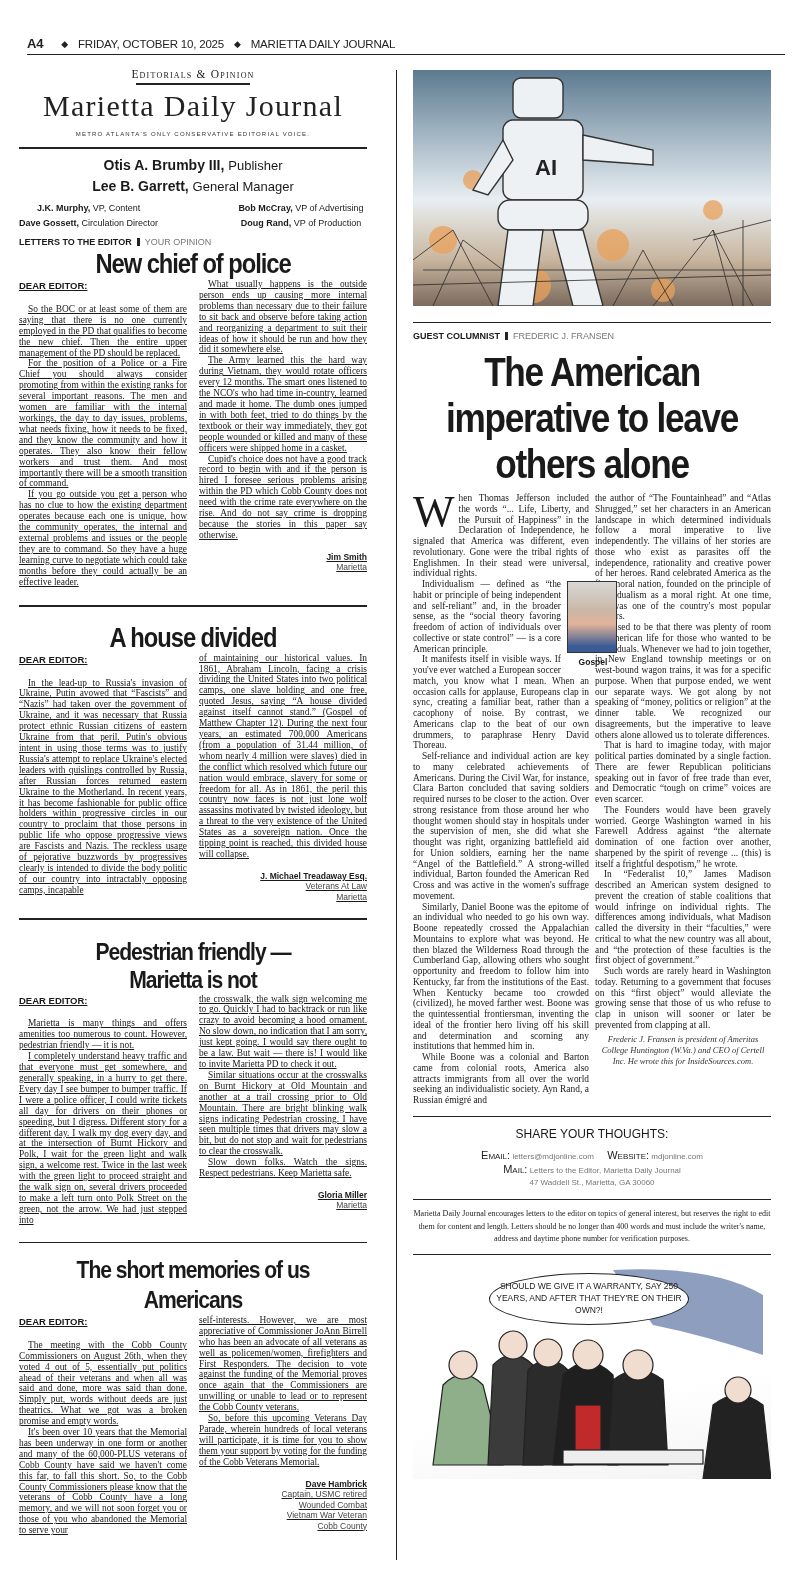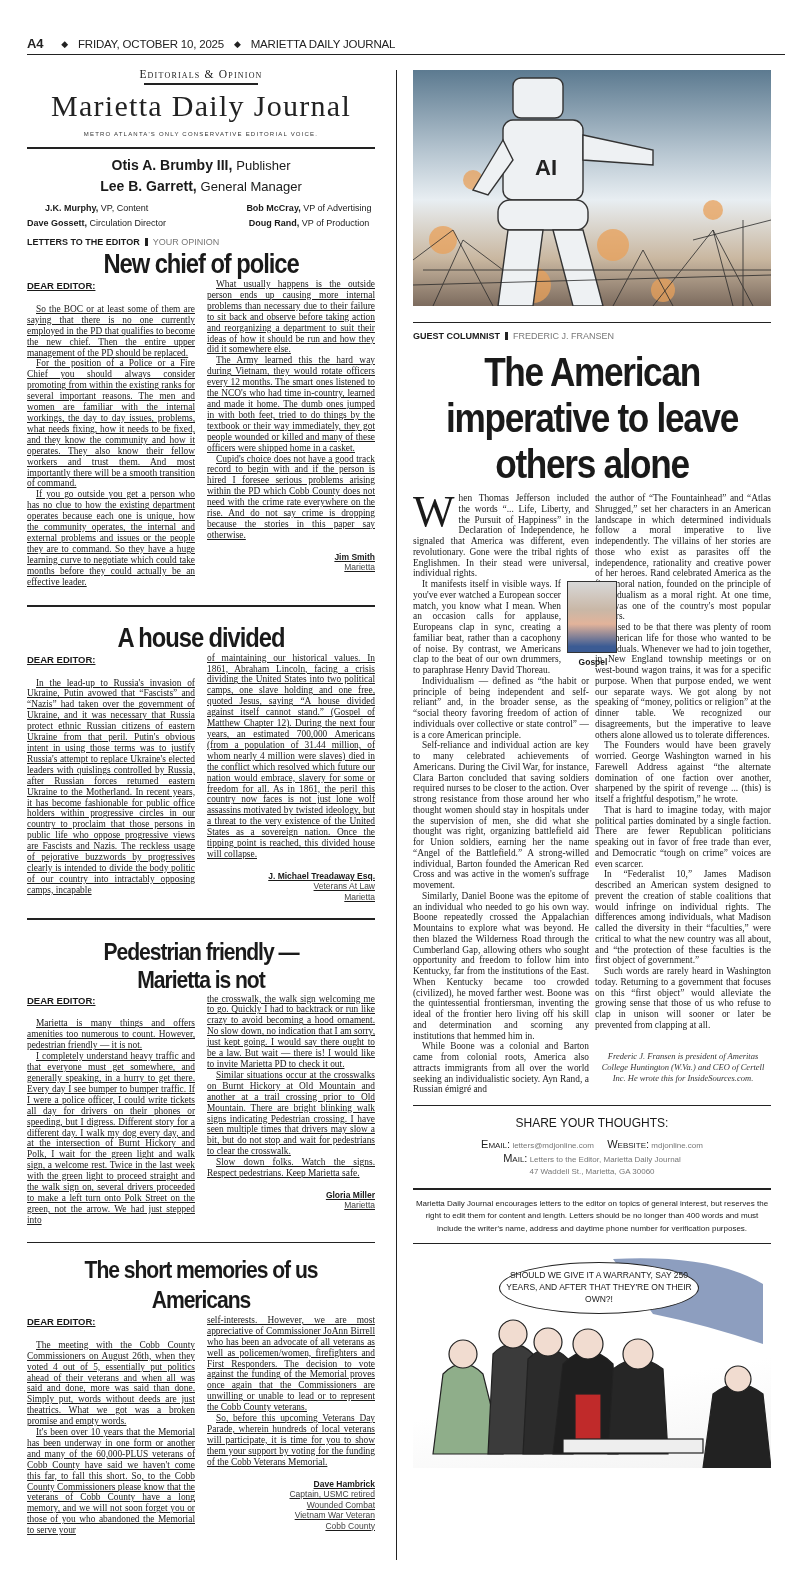--- a/index.html
+++ b/index.html
@@ -5,21 +5,21 @@
   html, body { margin: 0; padding: 0; background: #fff; }
   body { width: 792px; height: 1584px; position: relative; overflow: hidden; color: #1a1a1a; }
 
   
   .folio { position: absolute; left: 27px; top: 36px; width: 758px; height: 18px; border-bottom: 1.4px solid #222;
            font-family: "Liberation Sans", sans-serif; font-size: 11.5px; letter-spacing: -0.2px; color: #222; }
   .folio .pg { font-weight: bold; font-size: 13px; margin-right: 8px; }
   .folio .dia { font-size: 9px; margin: 0 7px; position: relative; top: -1px; }
 
   
-  .left { position: absolute; left: 27px; top: 60px; width: 348px; }
+  .left { position: absolute; left: 19px; top: 60px; width: 348px; }
   .section-label { text-align: center; font-family: "Liberation Serif", serif; font-size: 11.5px; letter-spacing: 1.2px; font-variant: small-caps; margin-top: 8px; }
   .section-rule { width: 114px; height: 2px; background: #222; margin: 3px auto 0; }
   .mast { text-align: center; font-family: "Liberation Serif", serif; font-size: 30px; letter-spacing: 1.3px; margin-top: 4px; color: #222; }
   .tagline { text-align: center; font-family: "Liberation Sans", sans-serif; font-size: 6px; letter-spacing: 1.2px; text-transform: uppercase; margin-top: 8px; color: #333; }
   .mast-rule { height: 2px; background: #222; margin-top: 10px; }
   .pub { text-align: center; font-family: "Liberation Sans", sans-serif; font-size: 14px; margin-top: 6px; line-height: 20px; }
   .pub b { font-weight: bold; }
   .pub .t { font-size: 13px; }
   .staff { display: flex; justify-content: space-between; font-family: "Liberation Sans", sans-serif; font-size: 9px; line-height: 15px; margin-top: 4px; text-align: center; }
   .staff b { font-weight: bold; }
@@ -50,29 +50,29 @@
   .c2 { background: linear-gradient(170deg, #ffffff 0%, #ffffff 60%, #f3f3f3 100%); }
   .col-kicker { margin-top: 18px; }
   .headline-big { font-family: "Liberation Sans", sans-serif; font-weight: bold; font-size: 40px; line-height: 46px; text-align: center; letter-spacing: -1.5px; margin-top: 8px; transform: scaleX(0.88); transform-origin: center; }
   .gcols { display: flex; justify-content: space-between; margin-top: 6px; }
   .gcol { width: 176px; font-family: "Liberation Serif", serif; font-size: 9.4px; line-height: 10.75px; text-align: justify; }
   .gcol p { margin: 0; text-indent: 9px; }
   .dropcap { float: left; font-family: "Liberation Serif", serif; font-size: 44px; line-height: 36px; margin: 1px 4px 0 0; }
   .headshot-wrap { float: right; width: 52px; margin: 2px -30px 0 6px; text-align: center; }
   .headshot { width: 48px; height: 70px; border: 1px solid #333; background: linear-gradient(180deg, #d8d8d8 0%, #c9b7a6 40%, #e2b39a 60%, #3b5b94 92%); position: relative; }
   .headshot-cap { font-family: "Liberation Sans", sans-serif; font-weight: bold; font-size: 8.5px; margin-top: 4px; }
-  .bio { font-family: "Liberation Serif", serif; font-style: italic; font-size: 8.5px; line-height: 11px; text-align: center; margin-top: 20px; color: #333; }
+  .bio { font-family: "Liberation Serif", serif; font-style: italic; font-size: 8.5px; line-height: 11px; text-align: center; margin-top: 3px; color: #333; }
 
   .share { margin-top: 10px; text-align: center; font-family: "Liberation Sans", sans-serif; }
   .share .title { font-size: 12px; margin-top: 8px; }
   .share .line { font-size: 8px; color: #777; margin-top: 8px; line-height: 12px; }
   .share .lbl { font-variant: small-caps; color: #222; font-size: 11px; }
-  .policy { font-family: Liberation Sans, sans-serif; font-size: 8px; line-height: 12.5px; text-align: center; margin-top: 8px; color: #222; }
-
-  .bubble { position: absolute; left: 86px; top: 8px; width: 200px; height: 52px; background: #fff; border: 1.2px solid #222; border-radius: 50%; font-family: "Liberation Sans", sans-serif; font-size: 8.5px; text-align: center; line-height: 12px; padding-top: 6px; box-sizing: border-box; }
+  .policy { font-family: Liberation Serif, serif; font-size: 8px; line-height: 12.5px; text-align: center; margin-top: 8px; color: #222; }
+
+  .bubble { position: absolute; left: 76px; top: 8px; width: 200px; height: 52px; background: #fff; border: 1.2px solid #222; border-radius: 50%; font-family: "Liberation Sans", sans-serif; font-size: 8.5px; text-align: center; line-height: 12px; padding-top: 6px; box-sizing: border-box; }
 </style>
 </head>
 <body>
 
 <div class="folio">
   <span class="pg">A4</span>
   <span class="dia">◆</span>
   <span>FRIDAY, OCTOBER 10, 2025</span>
   <span class="dia">◆</span>
   <span>MARIETTA DAILY JOURNAL</span>
@@ -233,31 +233,31 @@
   <div class="headline-big" style="width:358px;">The American imperative to leave others alone</div>
 
   <div class="gcols" style="width:358px;">
     <div class="gcol">
       <span class="dropcap">W</span>
       <p style="text-indent:0">hen Thomas Jefferson included the words “... Life, Liberty, and the Pursuit of Happiness” in the Declaration of Independence, he signaled that America was different, even revolutionary. Gone were the tribal rights of Englishmen. In their stead were universal, individual rights.</p>
       <div class="headshot-wrap">
         <div class="headshot"></div>
         <div class="headshot-cap">Gospel</div>
       </div>
+      <p>Individualism — defined as “the habit or principle of being independent and self-reliant” and, in the broader sense, as the “social theory favoring freedom of action of individuals over collective or state control” — is a core American principle.</p>
       <p>It manifests itself in visible ways. If you've ever watched a European soccer match, you know what I mean. When an occasion calls for applause, Europeans clap in sync, creating a familiar beat, rather than a cacophony of noise. By contrast, we Americans clap to the beat of our own drummers, to paraphrase Henry David Thoreau.</p>
-      <p>Individualism — defined as “the habit or principle of being independent and self-reliant” and, in the broader sense, as the “social theory favoring freedom of action of individuals over collective or state control” — is a core American principle.</p>
       <p>Self-reliance and individual action are key to many celebrated achievements of Americans. During the Civil War, for instance, Clara Barton concluded that saving soldiers required nurses to be closer to the action. Over strong resistance from those around her who thought women should stay in hospitals under the supervision of men, she did what she thought was right, organizing battlefield aid for Union soldiers, earning her the name “Angel of the Battlefield.” A strong-willed individual, Barton founded the American Red Cross and was active in the women's suffrage movement.</p>
       <p>Similarly, Daniel Boone was the epitome of an individual who needed to go his own way. Boone repeatedly crossed the Appalachian Mountains to explore what was beyond. He then blazed the Wilderness Road through the Cumberland Gap, allowing others who sought opportunity and freedom to follow him into Kentucky, far from the institutions of the East. When Kentucky became too crowded (civilized), he moved farther west. Boone was the quintessential frontiersman, inventing the ideal of the frontier hero living off his skill and determination and scorning any institutions that hemmed him in.</p>
       <p>While Boone was a colonial and Barton came from colonial roots, America also attracts immigrants from all over the world seeking an individualistic society. Ayn Rand, a Russian émigré and</p>
     </div>
     <div class="gcol">
       <p style="text-indent:0">the author of “The Fountainhead” and “Atlas Shrugged,” set her characters in an American landscape in which determined individuals follow a moral imperative to live independently. The villains of her stories are those who exist as parasites off the independence, rationality and creative power of her heroes. Rand celebrated America as the first moral nation, founded on the principle of individualism as a moral right. At one time, she was one of the country's most popular authors.</p>
       <p>It used to be that there was plenty of room in American life for those who wanted to be individuals. Whenever we had to join together, in New England township meetings or on west-bound wagon trains, it was for a specific purpose. When that purpose ended, we went our separate ways. We got along by not speaking of “money, politics or religion” at the dinner table. We recognized our disagreements, but the imperative to leave others alone allowed us to tolerate differences.</p>
+      <p>That is hard to imagine today, with major political parties dominated by a single faction. There are fewer Republican politicians speaking out in favor of free trade than ever, and Democratic “tough on crime” voices are even scarcer.</p>
       <p>The Founders would have been gravely worried. George Washington warned in his Farewell Address against “the alternate domination of one faction over another, sharpened by the spirit of revenge ... (this) is itself a frightful despotism,” he wrote.</p>
-      <p>That is hard to imagine today, with major political parties dominated by a single faction. There are fewer Republican politicians speaking out in favor of free trade than ever, and Democratic “tough on crime” voices are even scarcer.</p>
       <p>In “Federalist 10,” James Madison described an American system designed to prevent the creation of stable coalitions that would infringe on individual rights. The differences among individuals, what Madison called the diversity in their “faculties,” were critical to what the new country was all about, and “the protection of these faculties is the first object of government.”</p>
       <p>Such words are rarely heard in Washington today. Returning to a government that focuses on this “first object” would alleviate the growing sense that those of us who refuse to clap in unison will sooner or later be prevented from clapping at all.</p>
       <div class="bio">Frederic J. Fransen is president of Ameritas College Huntington (W.Va.) and CEO of Certell Inc. He wrote this for InsideSources.com.</div>
     </div>
   </div>
 
   <div class="hr" style="margin-top:10px;width:358px;"></div>
 
   <div class="share" style="width:358px;">
     <div class="title">SHARE YOUR THOUGHTS:</div>

